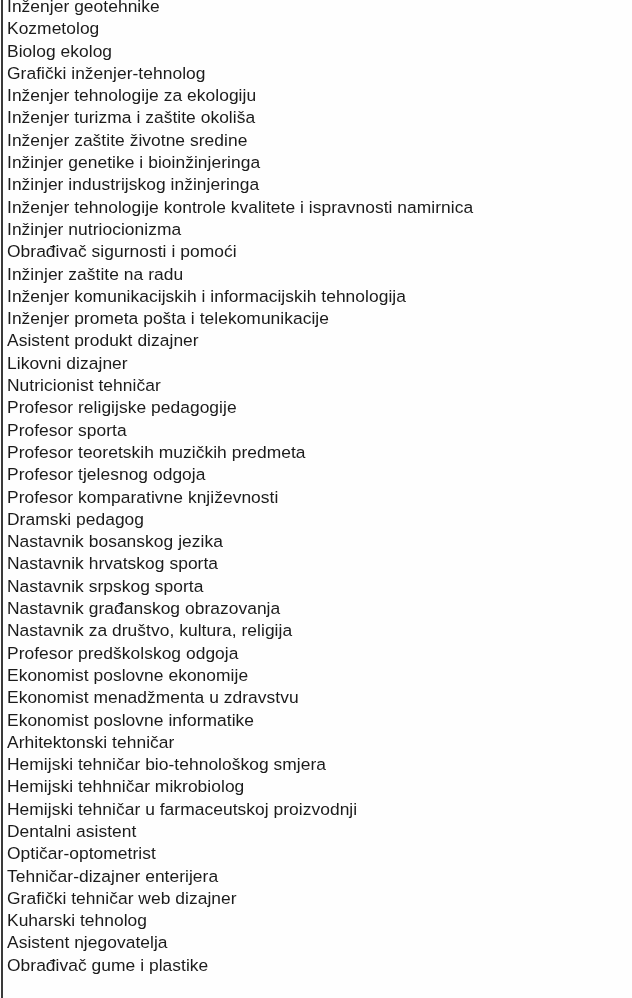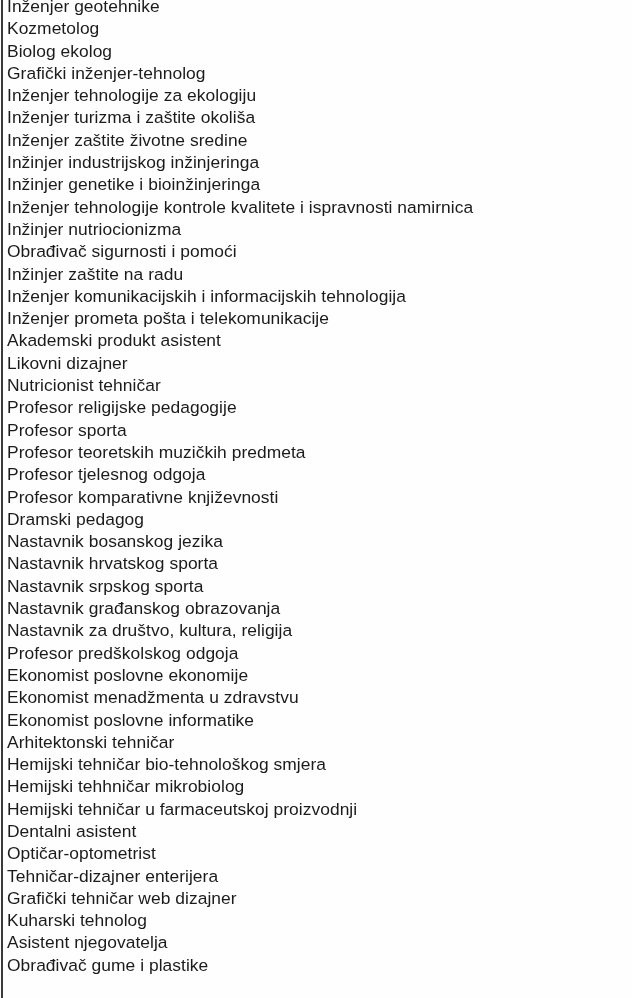--- a/index.html
+++ b/index.html
@@ -53,29 +53,29 @@
 <div class="page">
   <div class="left-border"></div>
   <ul class="list" id="profession-list">
       <li>Inženjer geotehnike</li>
       <li>Kozmetolog</li>
       <li>Biolog ekolog</li>
       <li>Grafički inženjer-tehnolog</li>
       <li>Inženjer tehnologije za ekologiju</li>
       <li>Inženjer turizma i zaštite okoliša</li>
       <li>Inženjer zaštite životne sredine</li>
+      <li>Inžinjer genetike i bioinžinjeringa</li>
       <li>Inžinjer industrijskog inžinjeringa</li>
-      <li>Inžinjer genetike i bioinžinjeringa</li>
       <li>Inženjer tehnologije kontrole kvalitete i ispravnosti namirnica</li>
       <li>Inžinjer nutriocionizma</li>
       <li>Obrađivač sigurnosti i pomoći</li>
       <li>Inžinjer zaštite na radu</li>
       <li>Inženjer komunikacijskih i informacijskih tehnologija</li>
       <li>Inženjer prometa pošta i telekomunikacije</li>
-      <li>Akademski produkt asistent</li>
+      <li>Asistent produkt dizajner</li>
       <li>Likovni dizajner</li>
       <li>Nutricionist tehničar</li>
       <li>Profesor religijske pedagogije</li>
       <li>Profesor sporta</li>
       <li>Profesor teoretskih muzičkih predmeta</li>
       <li>Profesor tjelesnog odgoja</li>
       <li>Profesor komparativne književnosti</li>
       <li>Dramski pedagog</li>
       <li>Nastavnik bosanskog jezika</li>
       <li>Nastavnik hrvatskog sporta</li>

